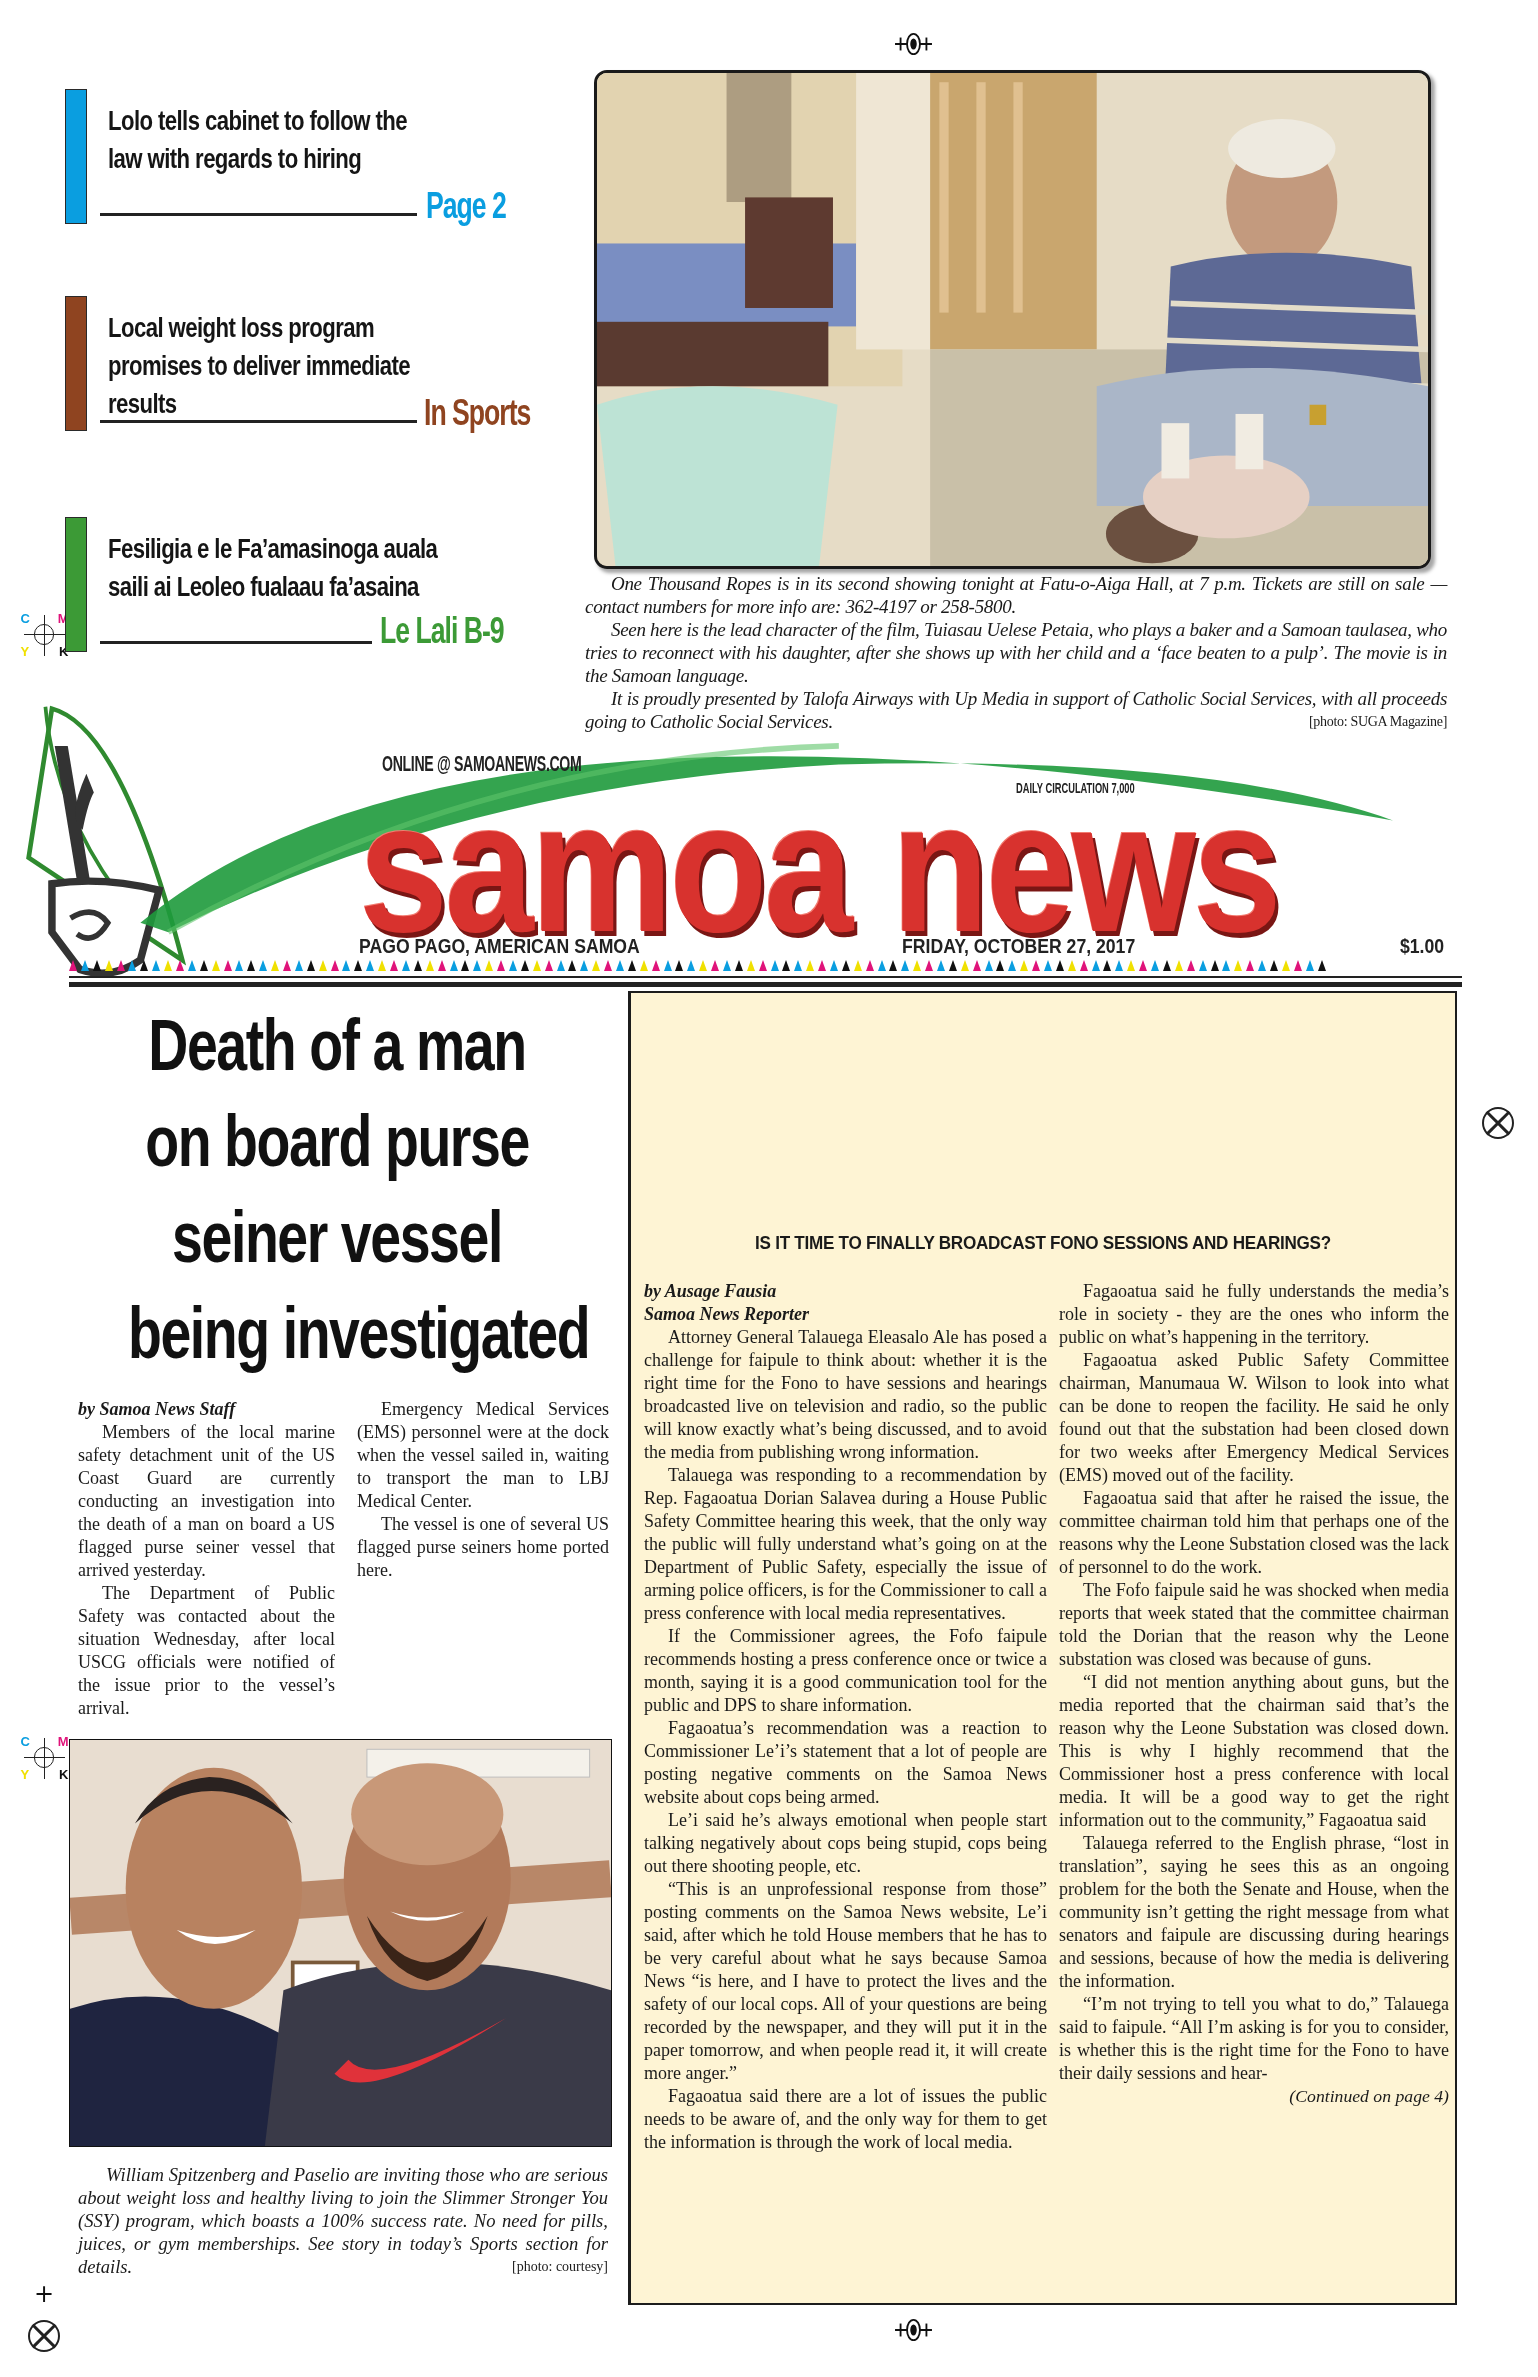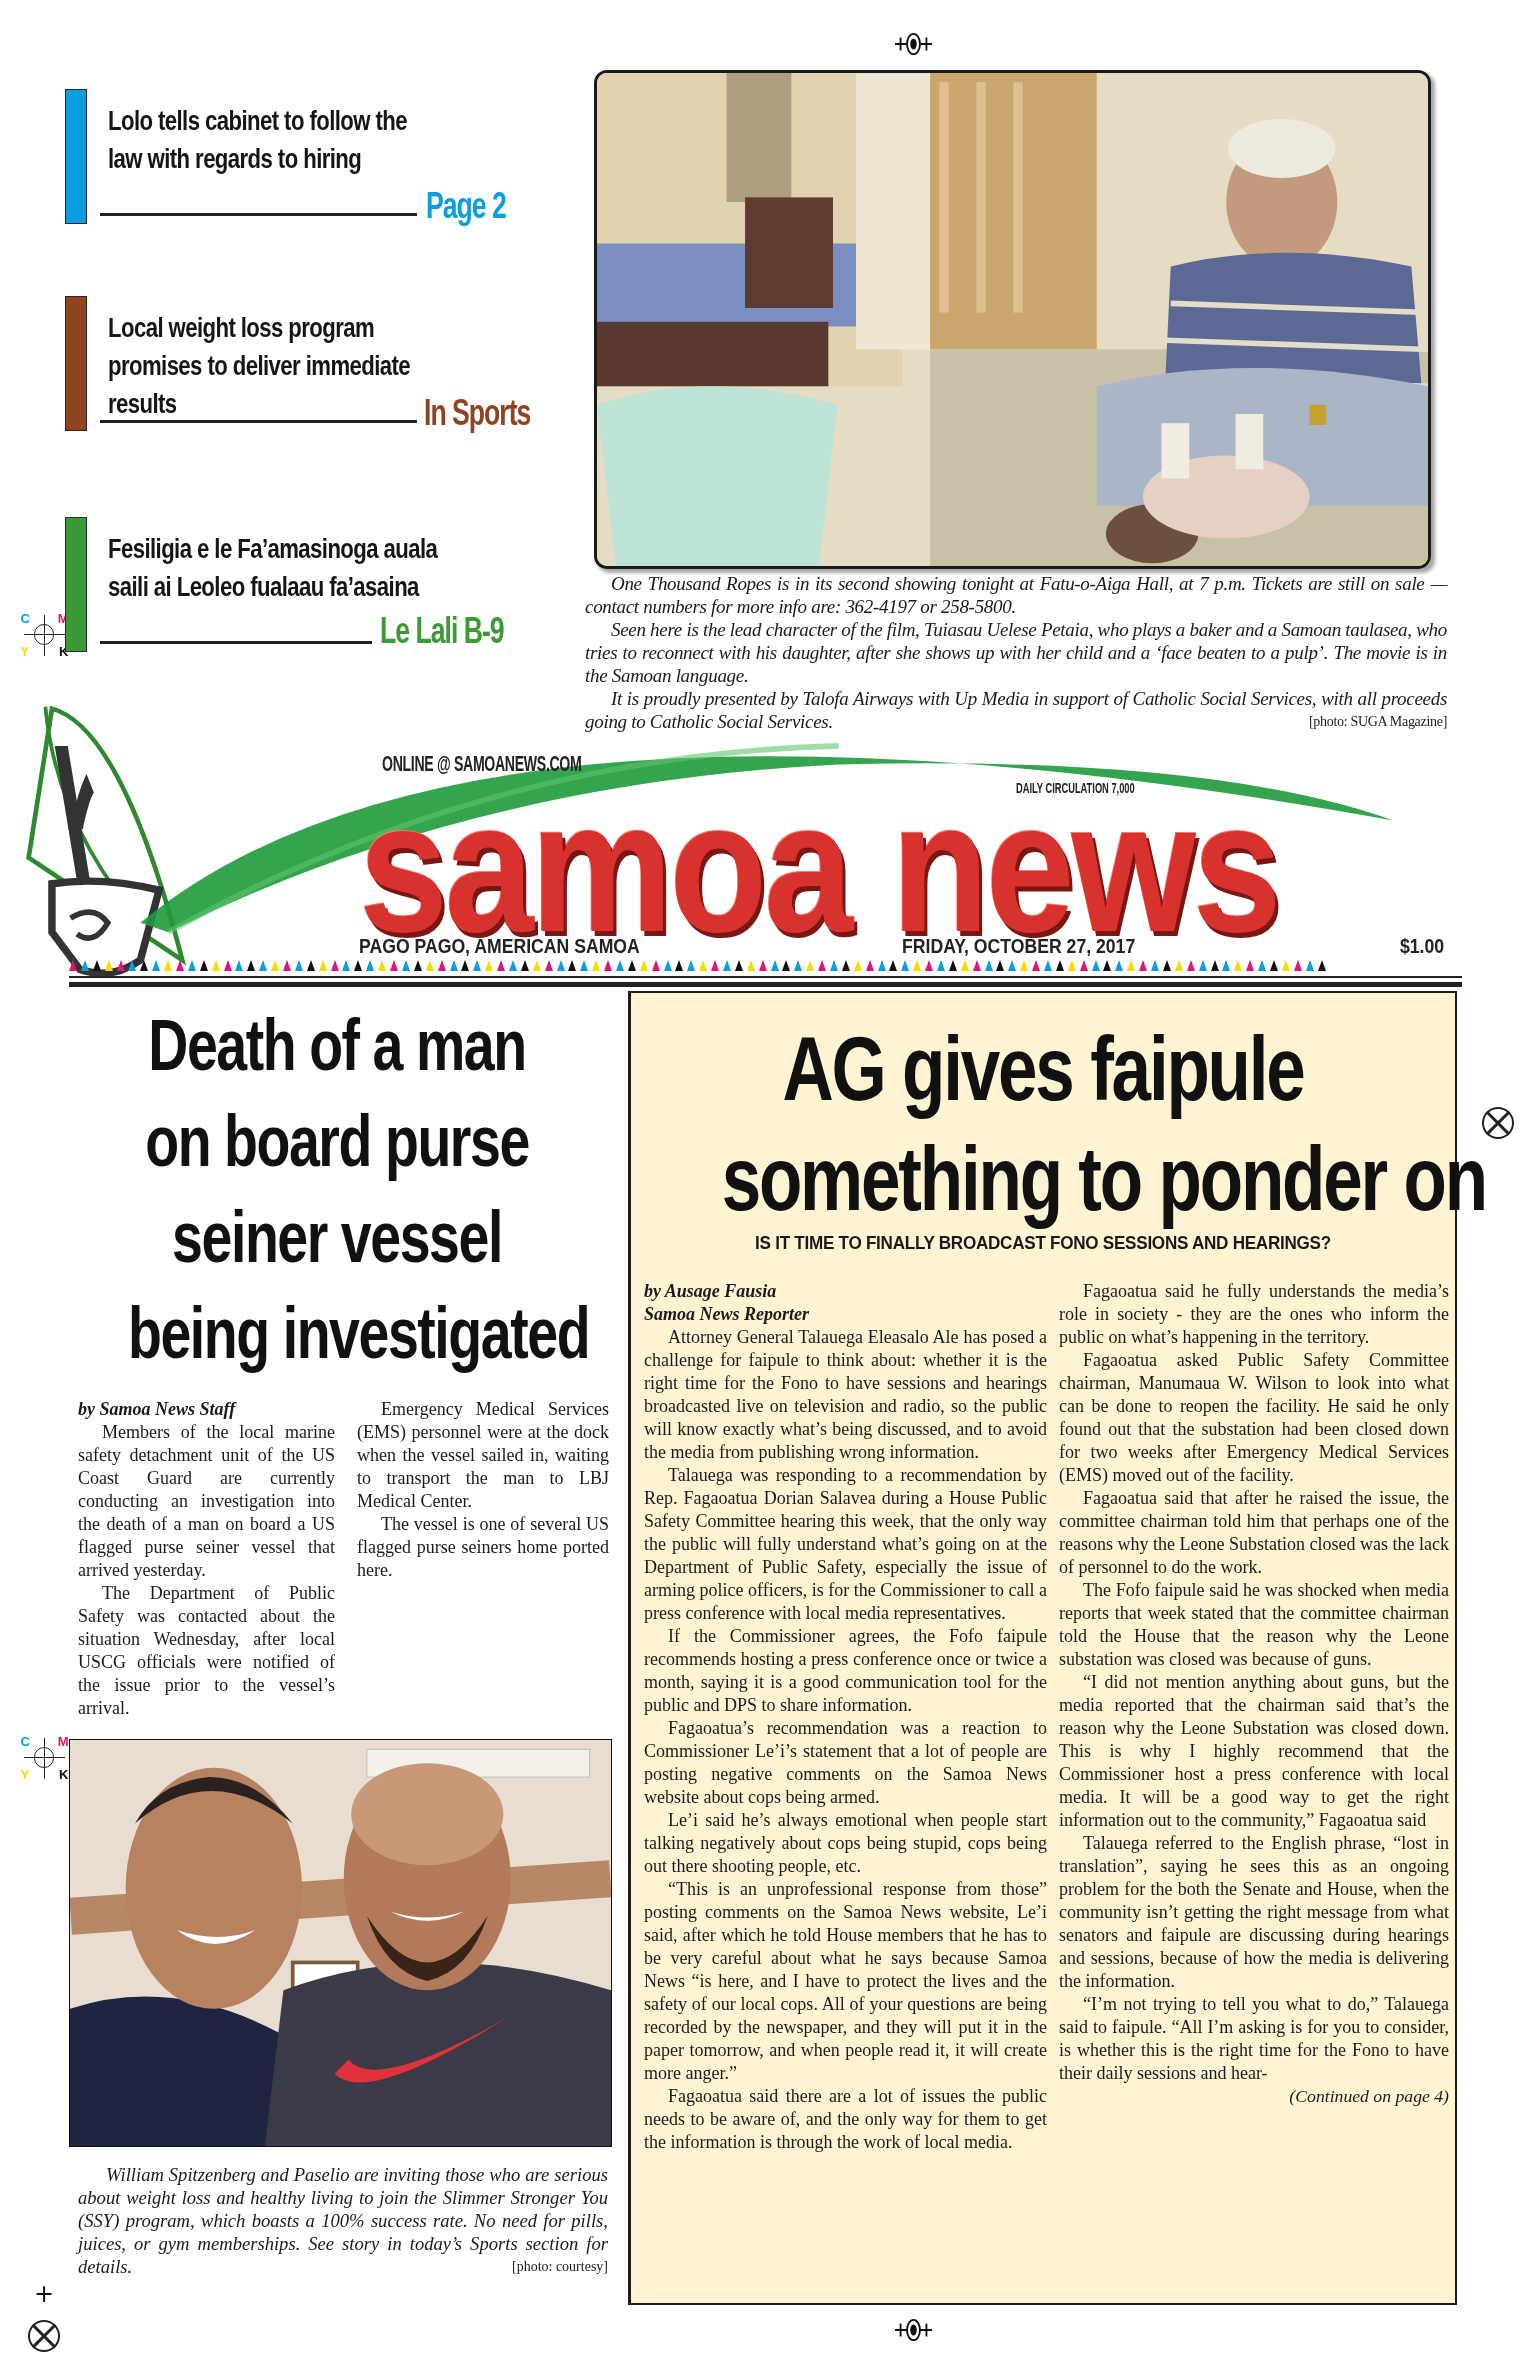--- a/index.html
+++ b/index.html
@@ -339,41 +339,37 @@
     <path d="M320 190 Q385 290 450 190 Q430 250 385 260 Q340 250 320 190 Z" fill="#3a2418"></path>
     <path d="M345 185 Q385 205 425 185 Q385 198 345 185 Z" fill="#fff"></path>
     <path d="M285 360 Q320 395 470 300 Q330 380 300 345 Z" fill="#e0323a"></path>
   </svg>
 </div>
 <div class="caption2">
   <p><span>William Spitzenberg and Paselio are inviting those who are serious about weight loss and healthy living to join the Slimmer Stronger You (SSY) program, which boasts a 100% success rate. No need for pills, juices, or gym memberships. See story in today’s Sports section for details.</span> <span class="credit">[photo: courtesy]</span></p>
 </div>
 
 <div class="box">
-  <div class="hl-right" style="top:20.5px;">
-    <span>AG gives faipule</span>
-    <span>something to ponder on</span>
-  </div>
   <div class="subhead">IS IT TIME TO FINALLY BROADCAST FONO SESSIONS AND HEARINGS?</div>
 
   <div class="col body" style="left:13px;width:403px;top:287px;">
     <p class="byline">by Ausage Fausia</p>
     <p class="byline">Samoa News Reporter</p>
     <p>Attorney General Talauega Eleasalo Ale has posed a challenge for faipule to think about: whether it is the right time for the Fono to have sessions and hearings broadcasted live on television and radio, so the public will know exactly what’s being discussed, and to avoid the media from publishing wrong information.</p>
     <p>Talauega was responding to a recommendation by Rep. Fagaoatua Dorian Salavea during a House Public Safety Committee hearing this week, that the only way the public will fully understand what’s going on at the Department of Public Safety, especially the issue of arming police officers, is for the Commissioner to call a press conference with local media representatives.</p>
     <p>If the Commissioner agrees, the Fofo faipule recommends hosting a press conference once or twice a month, saying it is a good communication tool for the public and DPS to share information.</p>
     <p>Fagaoatua’s recommendation was a reaction to Commissioner Le’i’s statement that a lot of people are posting negative comments on the Samoa News website about cops being armed.</p>
     <p>Le’i said he’s always emotional when people start talking negatively about cops being stupid, cops being out there shooting people, etc.</p>
     <p>“This is an unprofessional response from those” posting comments on the Samoa News website, Le’i said, after which he told House members that he has to be very careful about what he says because Samoa News “is here, and I have to protect the lives and the safety of our local cops. All of your questions are being recorded by the newspaper, and they will put it in the paper tomorrow, and when people read it, it will create more anger.”</p>
     <p>Fagaoatua said there are a lot of issues the public needs to be aware of, and the only way for them to get the information is through the work of local media.</p>
   </div>
   <div class="col body" style="left:428px;width:390px;top:287px;">
     <p>Fagaoatua said he fully understands the media’s role in society - they are the ones who inform the public on what’s happening in the territory.</p>
     <p>Fagaoatua asked Public Safety Committee chairman, Manumaua W. Wilson to look into what can be done to reopen the facility. He said he only found out that the substation had been closed down for two weeks after Emergency Medical Services (EMS) moved out of the facility.</p>
     <p>Fagaoatua said that after he raised the issue, the committee chairman told him that perhaps one of the reasons why the Leone Substation closed was the lack of personnel to do the work.</p>
-    <p>The Fofo faipule said he was shocked when media reports that week stated that the committee chairman told the House that the reason why the Leone substation was closed was because of guns.</p>
+    <p>The Fofo faipule said he was shocked when media reports that week stated that the committee chairman told the Dorian that the reason why the Leone substation was closed was because of guns.</p>
     <p>“I did not mention anything about guns, but the media reported that the chairman said that’s the reason why the Leone Substation was closed down. This is why I highly recommend that the Commissioner host a press conference with local media. It will be a good way to get the right information out to the community,” Fagaoatua said</p>
     <p>Talauega referred to the English phrase, “lost in translation”, saying he sees this as an ongoing problem for the both the Senate and House, when the community isn’t getting the right message from what senators and faipule are discussing during hearings and sessions, because of how the media is delivering the information.</p>
     <p>“I’m not trying to tell you what to do,” Talauega said to faipule. “All I’m asking is for you to consider, is whether this is the right time for the Fono to have their daily sessions and hear-</p>
     <p class="cont">(Continued on page 4)</p>
   </div>
 </div>
 
 
 </body></html>

